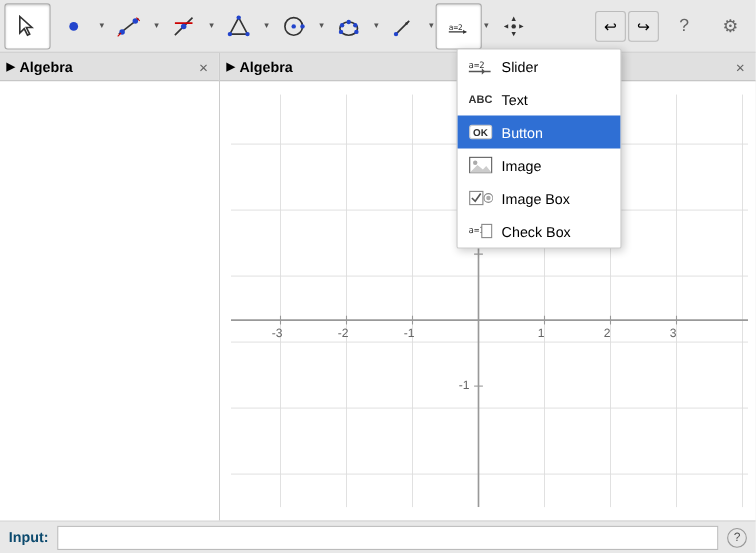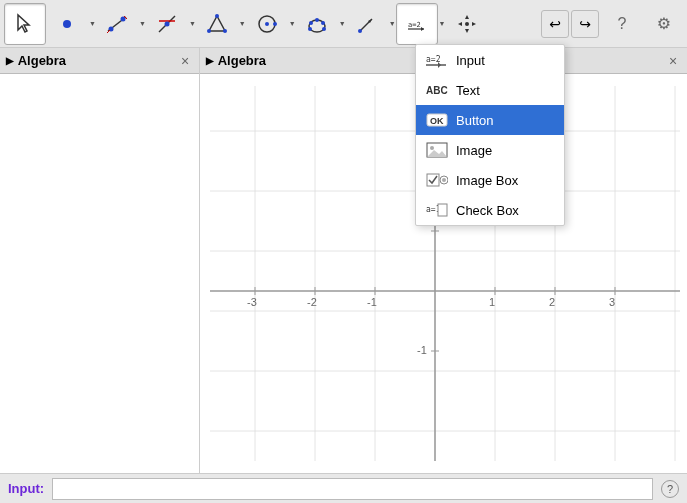--- a/index.html
+++ b/index.html
@@ -159,21 +159,21 @@
       align-items: center;
       height: 30px;
       background: #e8e8e8;
       border-top: 1px solid #ccc;
       padding: 0 8px;
       gap: 8px;
     }
     .input-label {
       font-size: 13px;
       font-weight: bold;
-      color: #6d28d9;
+      color: #0c4a6e;
     }
     .input-field {
       flex: 1;
       height: 22px;
       border: 1px solid #bbb;
       background: #fff;
       padding: 0 4px;
       font-size: 13px;
     }
     .input-help {
@@ -452,21 +452,21 @@
 <div class="dropdown-menu">
 
   <div class="dropdown-item">
     <div class="dropdown-item-icon">
       <svg width="22" height="16" viewBox="0 0 22 16">
         <text x="0" y="10" font-size="8" fill="#333" font-family="monospace">a=2</text>
         <line x1="0" y1="13" x2="20" y2="13" stroke="#555" stroke-width="1.5"></line>
         <polygon points="12,10 12,16 15,13" fill="#555"></polygon>
       </svg>
     </div>
-    <span class="dropdown-item-label">Input</span>
+    <span class="dropdown-item-label">Slider</span>
   </div>
 
   <div class="dropdown-item">
     <div class="dropdown-item-icon">
       <svg width="22" height="16" viewBox="0 0 22 16">
         <text x="0" y="12" font-size="10" fill="#333" font-family="Arial" font-weight="bold">ABC</text>
       </svg>
     </div>
     <span class="dropdown-item-label">Text</span>
   </div>

